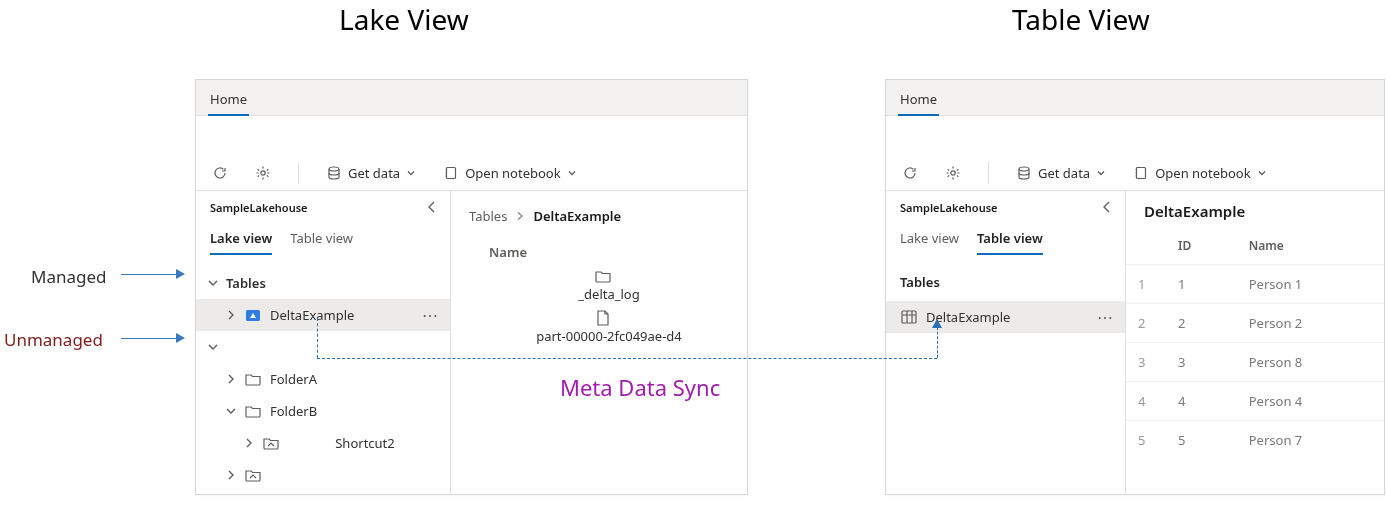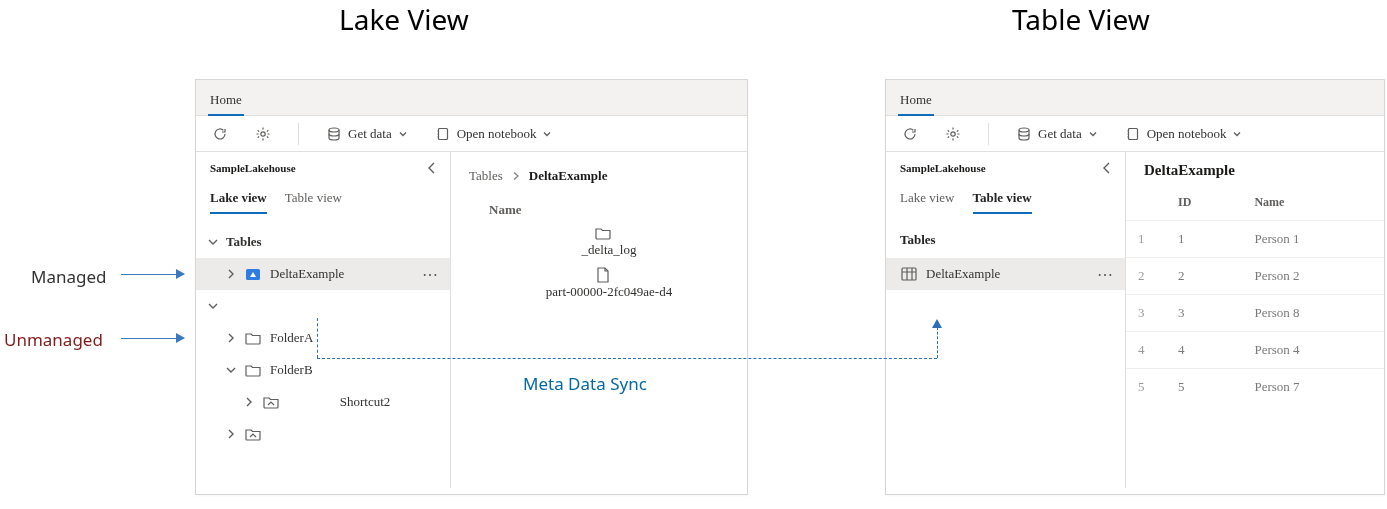--- a/index.html
+++ b/index.html
@@ -55,21 +55,20 @@
   .arrow-managed-head { left: 176px; top: 269px; }
   .arrow-unmanaged-line { left: 121px; top: 338px; width: 55px; }
   .arrow-unmanaged-head { left: 176px; top: 333px; }
 
   .panel {
     position: absolute;
     border: 1px solid #d6d6d6;
     background: #fff;
     box-shadow: 0 1px 2px rgba(0,0,0,0.04);
     overflow: hidden;
-    font-family: Liberation Serif, serif;
   }
   .panel-lake { left: 195px; top: 79px; width: 553px; height: 416px; }
   .panel-table { left: 885px; top: 79px; width: 500px; height: 416px; }
 
   .homebar {
     height: 36px;
     background: #f3f2f1;
     border-bottom: 1px solid #e1dfdd;
     display: flex;
     align-items: flex-end;
@@ -84,20 +83,21 @@
     cursor: pointer;
   }
 
   .toolbar {
     height: 36px;
     border-bottom: 1px solid #e1dfdd;
     display: flex;
     align-items: center;
     gap: 11px;
     padding: 0 8px;
+    margin-top: 39px;
   }
   .tb-divider {
     width: 1px;
     height: 22px;
     background: #e1dfdd;
     margin: 0 8px;
   }
   .tb-btn {
     display: inline-flex;
     align-items: center;
@@ -312,23 +312,23 @@
   .dash-arrowhead {
     position: absolute;
     width: 0; height: 0;
     border-left: 5px solid transparent;
     border-right: 5px solid transparent;
     border-bottom: 9px solid #2a6fb8;
   }
 
   .metadata-label {
     position: absolute;
-    left: 523px; top: 372px;
-    font-size: 17px;
-    color: #0369a1;
+    left: 560px; top: 372px;
+    font-size: 22px;
+    color: #a21caf;
   }
 </style>
 </head>
 <body>
 
 <div class="title-lake">Lake View</div>
 <div class="title-table">Table View</div>
 
 <div class="label-managed">Managed</div>
 <div class="arrow-line arrow-managed-line"></div>

